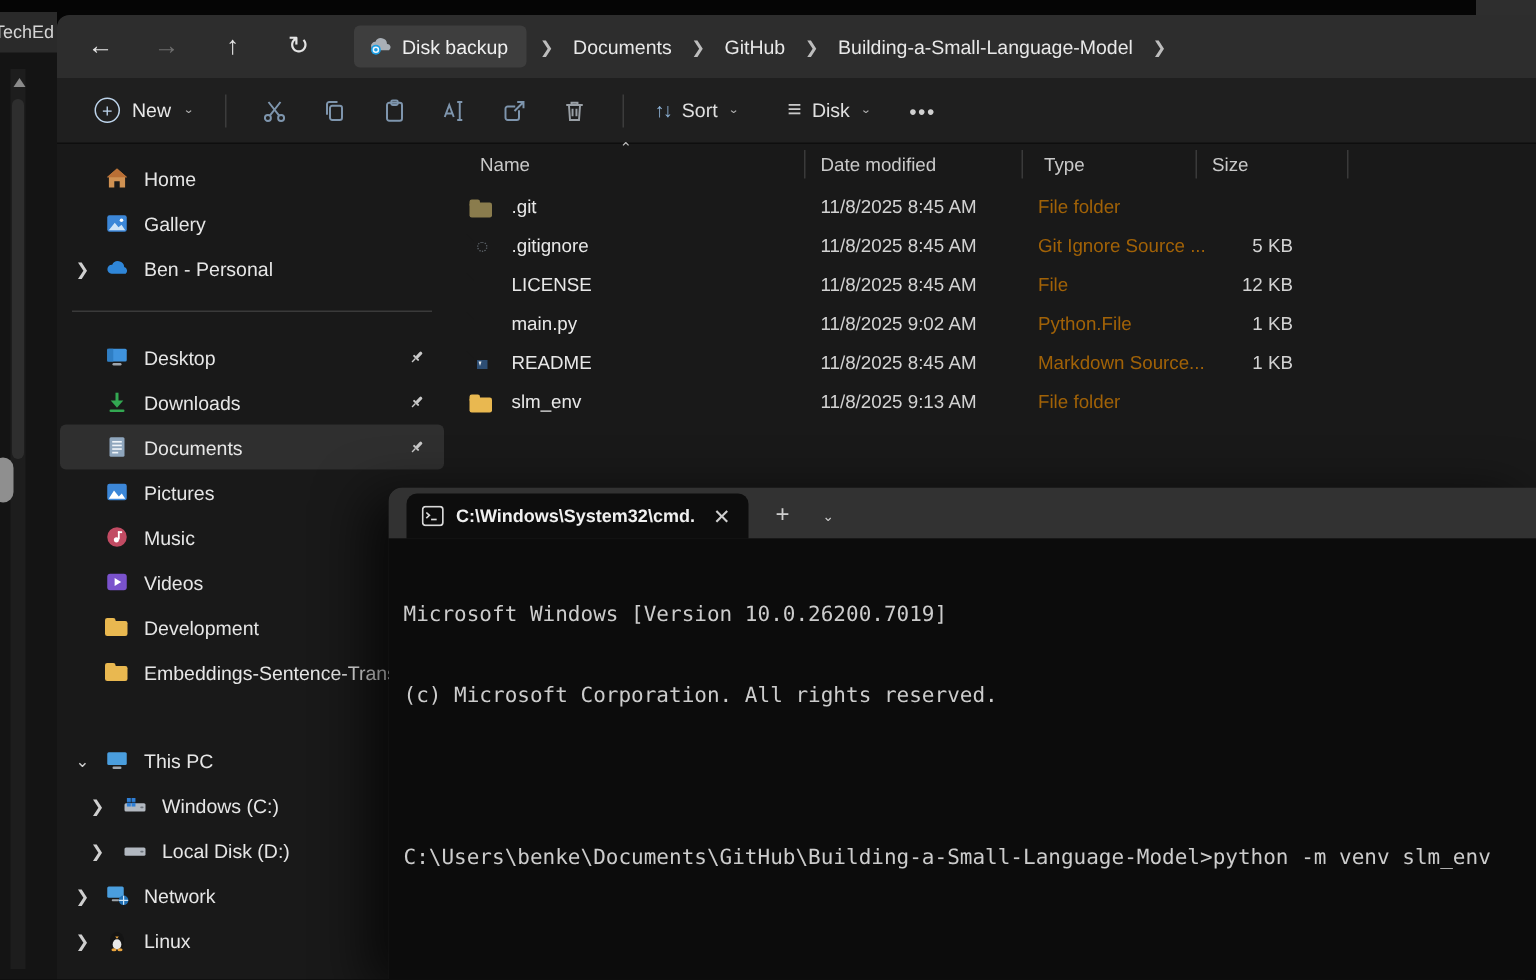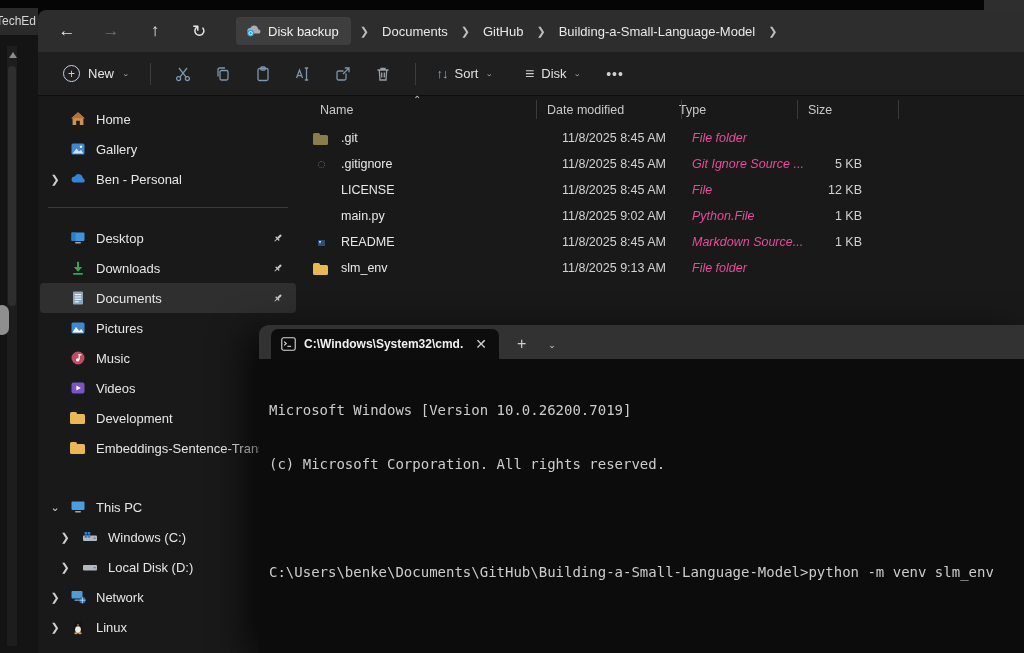--- a/index.html
+++ b/index.html
@@ -48,28 +48,28 @@
   .sbi.indent .chev{left:18px;}
   .sbi.selected{background:#2f2f2f;}
   .sbi .pin{margin-left:auto;margin-right:12px;display:flex;}
   .sb-divider{position:absolute;left:10px;width:240px;height:1px;background:#3a3a3a;}
   .icon16{width:16px;height:16px;flex:0 0 16px;}
   
   .fheader{position:absolute;left:262px;top:86px;width:724px;height:28px;font-size:12.5px;color:#c9c9c9;}
   .fheader .hname{position:absolute;left:20px;top:7px;text-align:right;}
   .fheader .hcaret{position:absolute;left:113px;top:-2px;font-size:10px;color:#bdbdbd;}
   .fheader .hdate{position:absolute;left:247px;top:7px;}
-  .fheader .htype{position:absolute;left:379px;top:7px;}
+  .fheader .htype{position:absolute;left:396px;top:7px;}
   .fheader .hsize{position:absolute;left:508px;top:7px;}
   .hsep{position:absolute;top:4px;width:1px;height:19px;background:#3a3a3a;}
   .frow{position:absolute;left:262px;width:724px;height:26px;font-size:12.5px;color:#e8e8e8;}
   .frow .fico{position:absolute;left:13px;top:5px;width:16px;height:16px;}
   .frow .fname{position:absolute;left:41px;top:5px;}
-  .frow .fdate{position:absolute;left:247px;top:5px;color:#d2d2d2;margin-left:15px;}
-  .frow .ftype{position:absolute;left:392px;top:5px;color:#ec4899;font-style:italic;}
+  .frow .fdate{position:absolute;left:247px;top:5px;color:#d2d2d2;}
+  .frow .ftype{position:absolute;left:392px;top:5px;color:#a16207;}
   .frow .fsize{position:absolute;left:460px;top:5px;width:102px;text-align:right;color:#d2d2d2;}
   
   .folder{position:relative;width:16px;height:16px;}
   .folder::before{content:"";position:absolute;left:0;top:2px;width:7px;height:4px;border-radius:1.5px 1.5px 0 0;background:var(--fc,#e9b850);}
   .folder::after{content:"";position:absolute;left:0;top:4px;width:15px;height:9.5px;border-radius:1.5px;background:var(--fc,#e9b850);}
   .folder.dim{--fc:#8a7c4d;}
   .doc{position:relative;width:12px;height:15px;margin-left:2px;background:#e7eaed;border-radius:1px;}
   .doc::before{content:"";position:absolute;right:-1px;top:-1px;border-style:solid;border-width:0 5px 5px 0;border-color:transparent #191919 transparent transparent;}
   .doc .gear{position:absolute;left:2.5px;top:4px;width:7px;height:7px;border:1.6px dotted #5a6066;border-radius:50%;box-sizing:border-box;}
   .doc .mdown{position:absolute;left:2.5px;top:4.5px;width:7px;height:6px;background:#2d4e74;}

